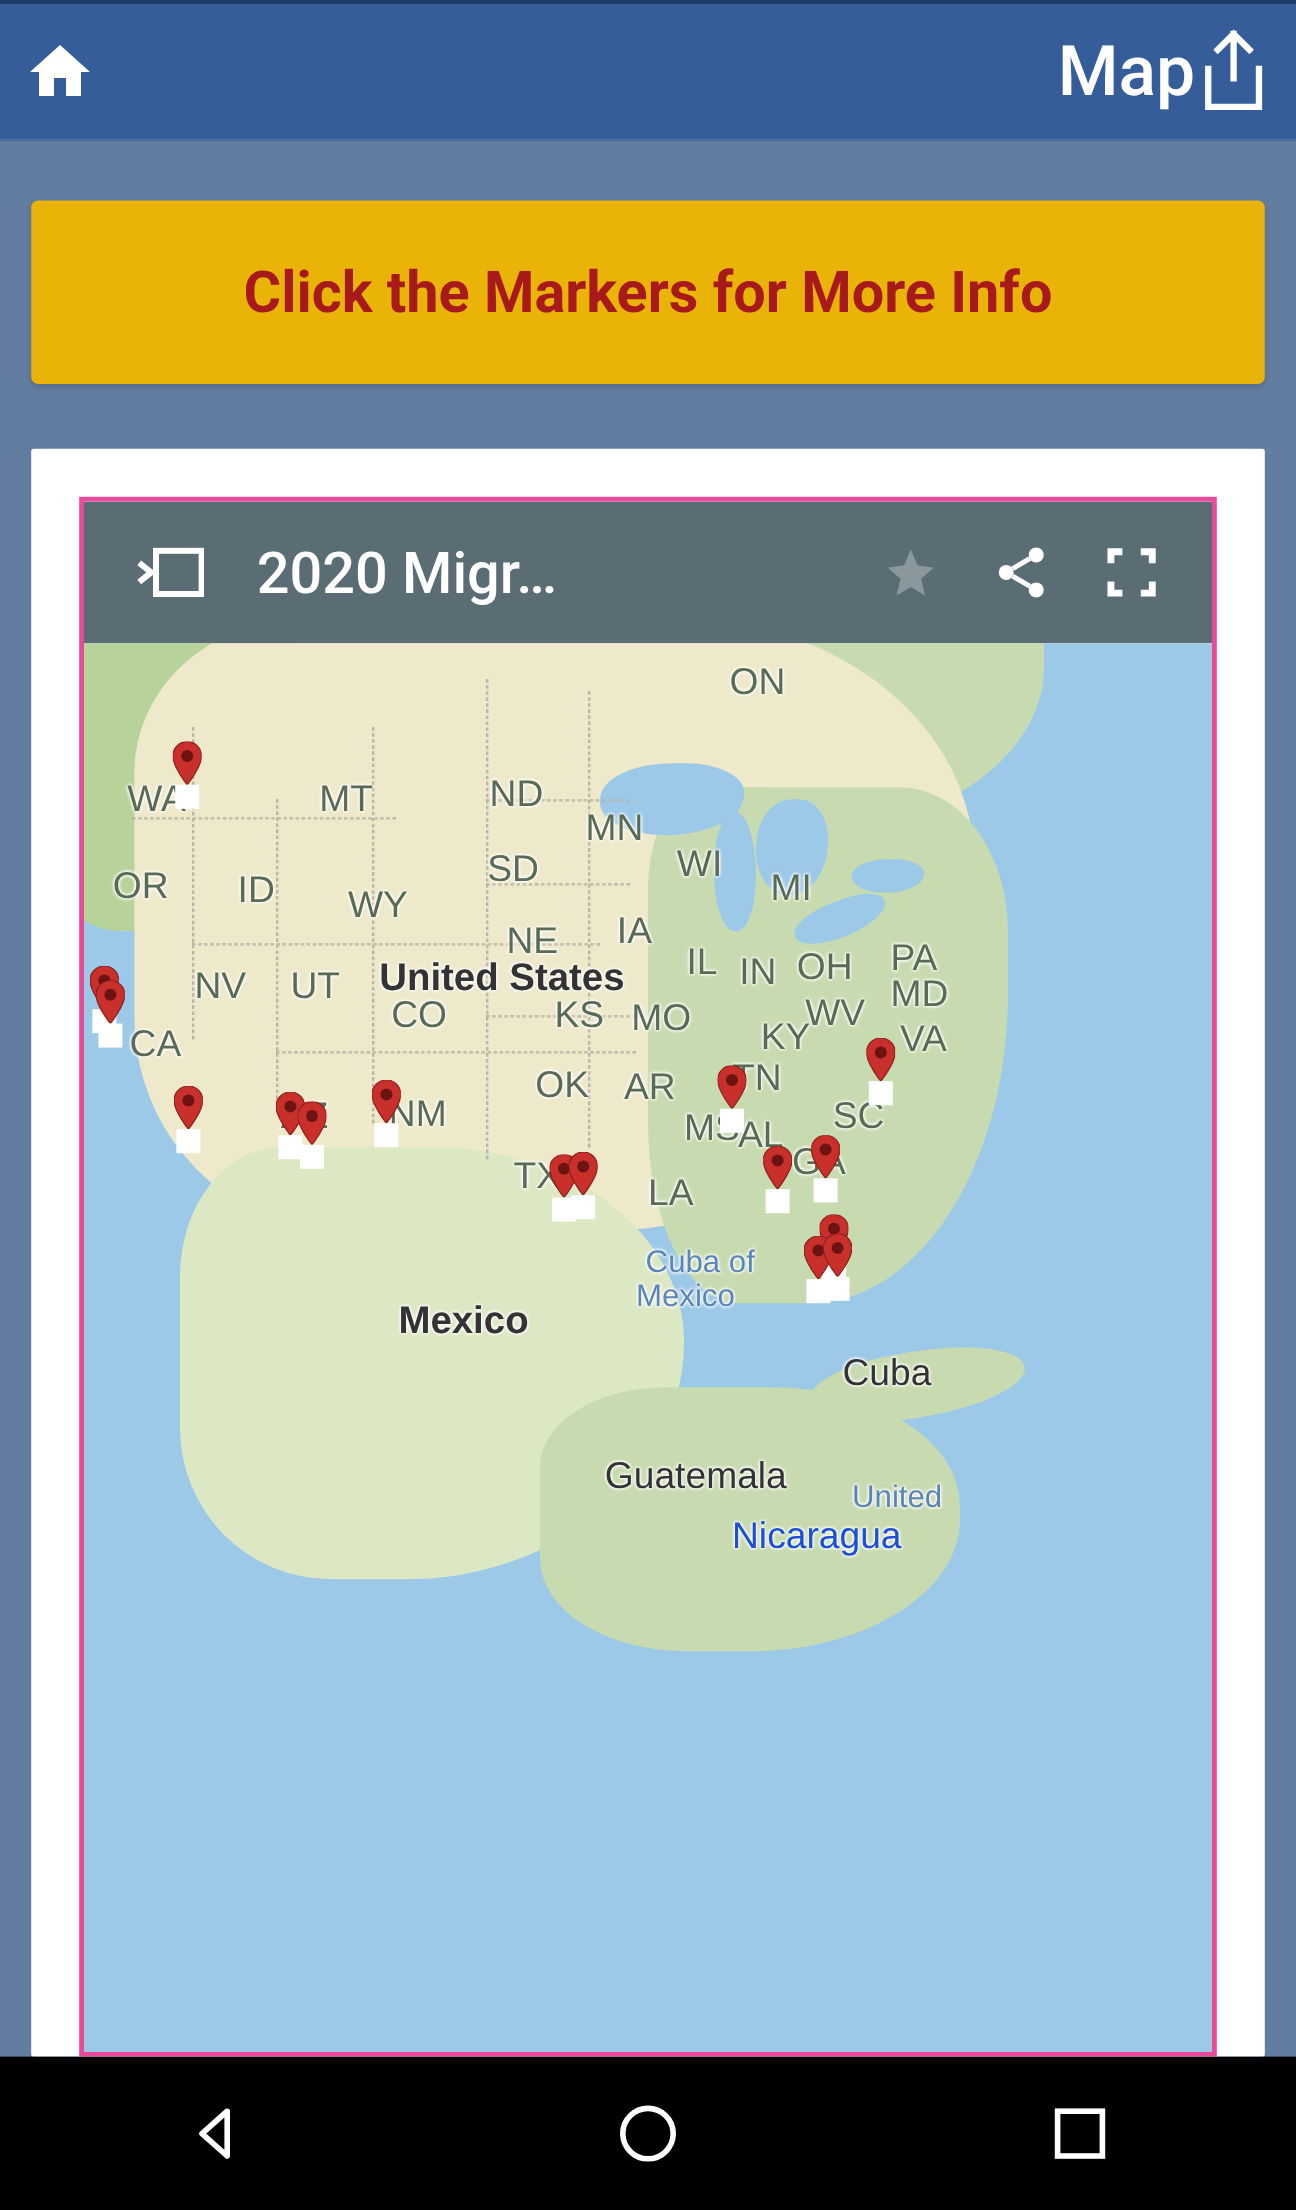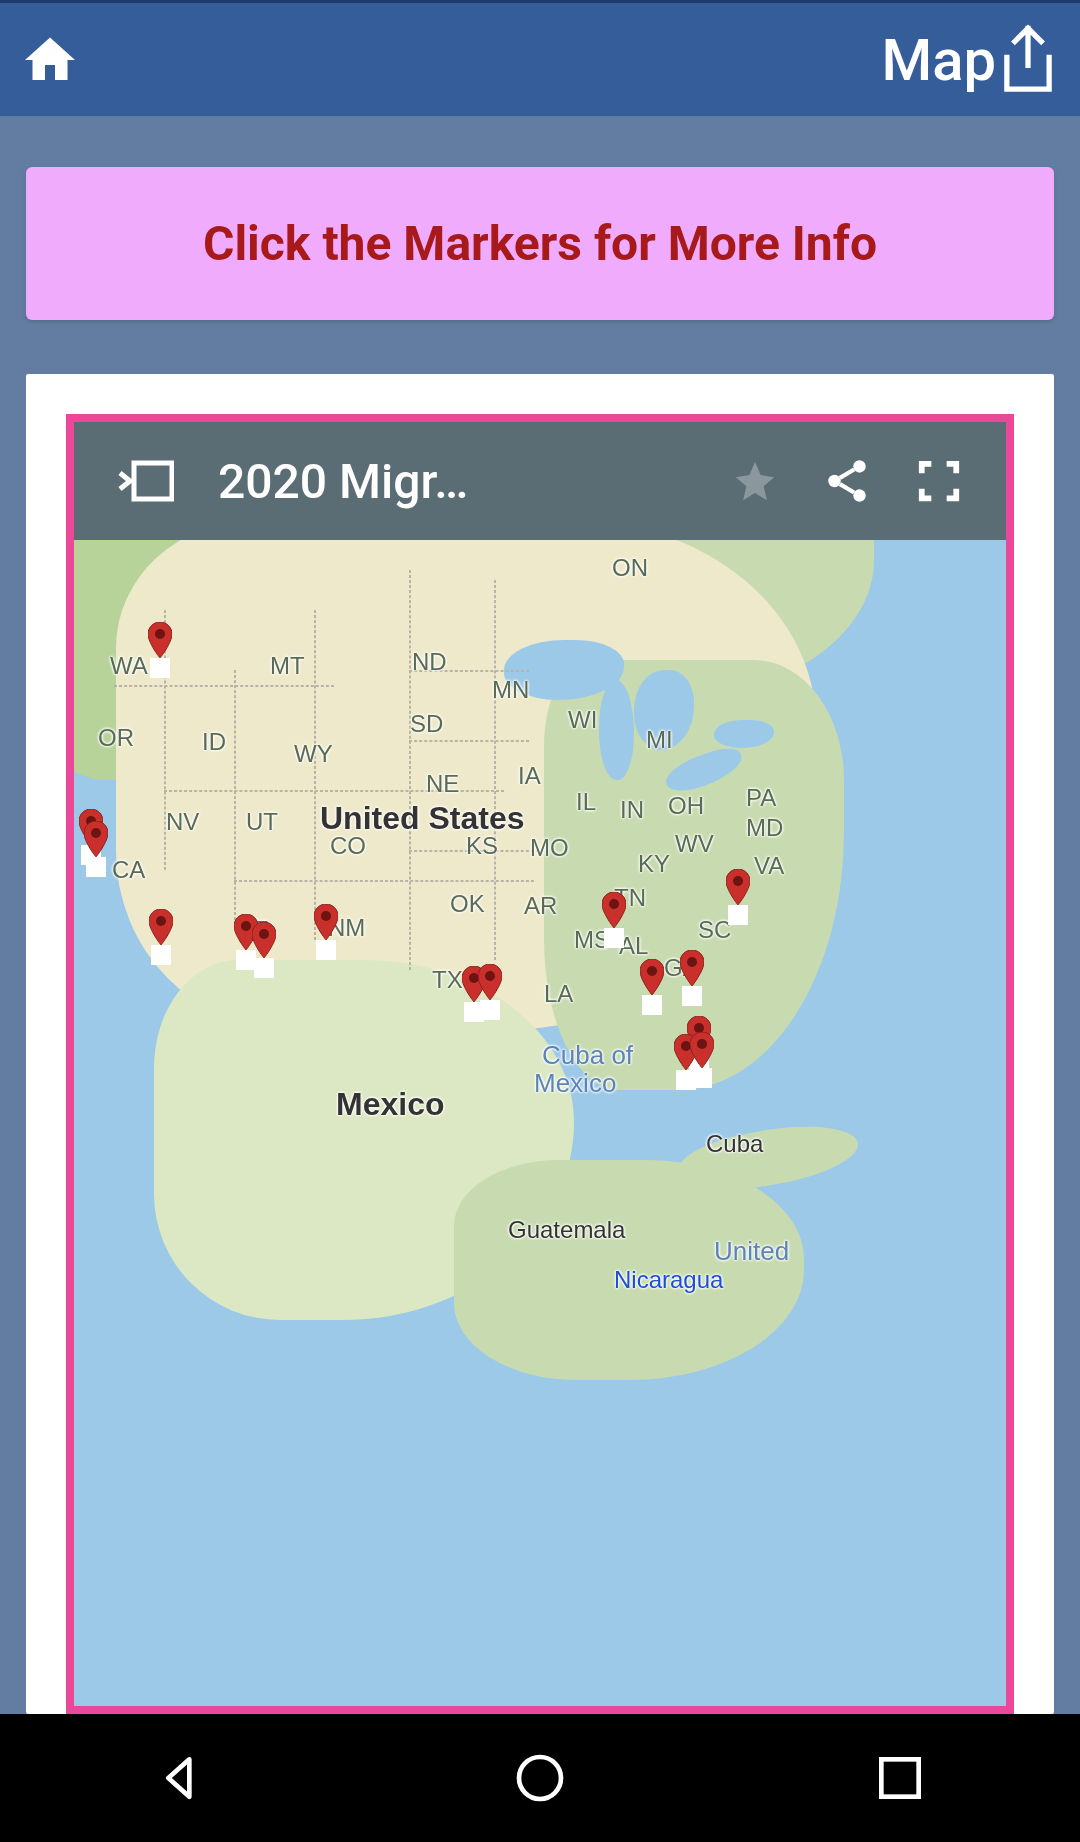--- a/index.html
+++ b/index.html
@@ -48,21 +48,21 @@
     }
     .page-body {
       flex: 1;
       background: #637da2;
       padding: 50px 26px 0 26px;
       display: flex;
       flex-direction: column;
       overflow: hidden;
     }
     .banner {
-      background: #f0abfc;
+      background: #eab308;
       border-radius: 6px;
       padding: 48px 20px;
       text-align: center;
       box-shadow: 0 2px 4px rgba(0,0,0,0.15);
     }
     .banner-text {
       color: #a81a1a;
       font-size: 48px;
       font-weight: 700;
     }
@@ -71,21 +71,21 @@
       background: #fff;
       border-radius: 2px;
       padding: 40px 40px 0 40px;
       flex: 1;
       display: flex;
       flex-direction: column;
       overflow: hidden;
     }
     .map-frame {
       flex: 1;
-      border: 8px solid #ec4899;
+      border: 4px solid #ec4899;
       display: flex;
       flex-direction: column;
       overflow: hidden;
       justify-content: flex-end;
     }
     .map-header {
       height: 118px;
       background: #5b6d74;
       display: flex;
       align-items: center;
@@ -167,21 +167,21 @@
       background: #9dc9e8;
       border-radius: 50% 40% 55% 45%;
     }
     .lake.superior { left: 430px; top: 100px; width: 120px; height: 60px; }
     .lake.mich { left: 525px; top: 140px; width: 35px; height: 100px; border-radius: 50% 55% 48% 52%; }
     .lake.huron { left: 560px; top: 130px; width: 60px; height: 80px; }
     .lake.erie { left: 590px; top: 215px; width: 80px; height: 30px; transform: rotate(-20deg); }
     .lake.ont { left: 640px; top: 180px; width: 60px; height: 28px; }
     .lbl {
       position: absolute;
-      font-size: 24px;
+      font-size: 31px;
       color: #5a6b55;
       font-weight: 400;
       text-shadow: 0 0 3px #fff, 0 0 3px #fff, 0 0 3px #fff;
       white-space: nowrap;
     }
     .lbl.country { font-size: 32px; color: #333; font-weight: 600; }
     .lbl.water { color: #5b84b8; font-weight: 500; font-size: 26px; }
     .stline {
       position: absolute;
       border: 1px dashed #b8b2a8;

